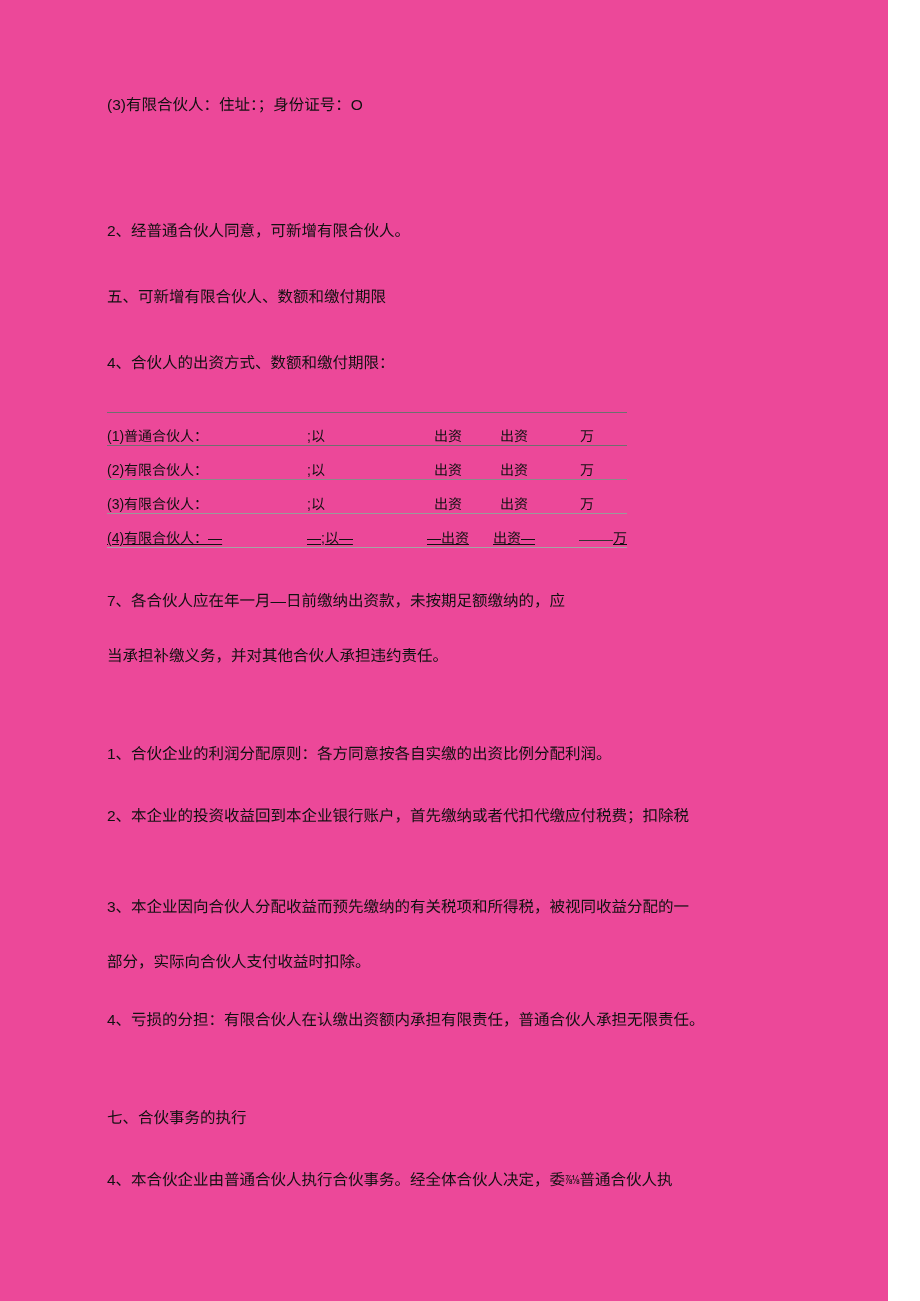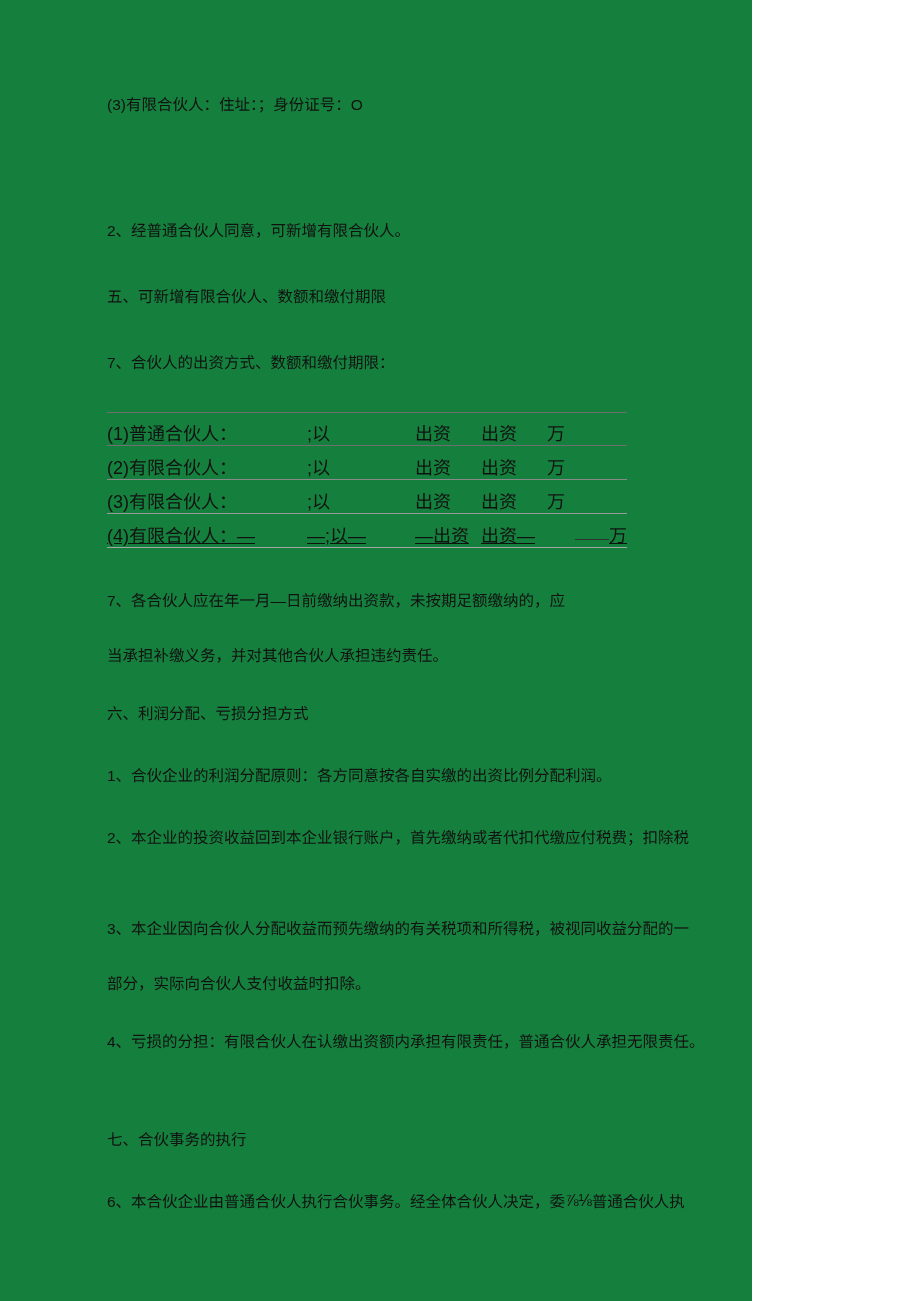--- a/index.html
+++ b/index.html
@@ -8,23 +8,23 @@
     padding: 0;
     background: #ffffff;
   }
   body {
     font-family: "Liberation Sans", "DejaVu Sans", sans-serif;
     color: #000000;
     -webkit-font-smoothing: antialiased;
   }
   .page {
     position: relative;
-    width: 752px;
+    width: 888px;
     height: 1301px;
-    background: #15803d;
+    background: #ec4899;
     overflow: hidden;
     box-sizing: border-box;
   }
   .content {
     position: absolute;
     left: 107px;
     top: 92px;
     width: 740px;
   }
   
@@ -49,21 +49,21 @@
   
   .fund-table {
     border-collapse: collapse;
     width: 520px;
     margin: 0;
     table-layout: fixed;
   }
   .fund-table td {
     border: none;
     padding: 0;
-    font-size: 18px;
+    font-size: 14px;
     color: #111111;
     white-space: pre;
     vertical-align: bottom;
     height: 33px;
   }
   .col-a { width: 200px; }
   .col-b { width: 108px; }
   .col-c { width: 66px; }
   .col-d { width: 66px; }
   .col-e { width: 80px; }
@@ -87,35 +87,36 @@
     top: 0;
     width: 520px;
     height: 0;
     border-top: 1.1px solid #6f6f6f;
   }
   .row1-cell {
     position: relative;
   }
 
   .u-cell { text-align: left; }
-  .c-cell { }
+  .c-cell { text-align: center; }
   .r-cell { text-align: right; padding-right: 4px; }
 
   .underline-seg {
     border-bottom: 1.2px solid #333;
     display: inline-block;
     width: 34px;
     height: 0;
     vertical-align: 2px;
   }
 
   .ocr-frac {
-    font-size: 16px;
+    font-size: 12px;
     vertical-align: 1px;
     letter-spacing: 0;
+    font-family: Liberation Mono, monospace;
   }
 </style>
 </head>
 <body>
 
 <div class="page">
   <div class="content">
 
     <div class="para">
       <span class="ln">(3)有限合伙人：住址：；身份证号：O</span>
@@ -128,21 +129,21 @@
       <span class="ln">2、经普通合伙人同意，可新增有限合伙人。</span>
     </div>
     <div class="gap-b"></div>
 
     <div class="para">
       <span class="ln">五、可新增有限合伙人、数额和缴付期限</span>
     </div>
     <div class="gap-b"></div>
 
     <div class="para">
-      <span class="ln">7、合伙人的出资方式、数额和缴付期限：</span>
+      <span class="ln">4、合伙人的出资方式、数额和缴付期限：</span>
     </div>
     <div class="gap-c"></div>
 
     <div class="tbl-wrap">
       <div class="tbl-topline"></div>
       <table class="fund-table">
         <tbody>
           <tr class="tr-1">
             <td class="col-a u-cell row1-cell">(1)普通合伙人：</td>
             <td class="col-b u-cell">;以</td>
@@ -178,23 +179,20 @@
 
     <div class="para">
       <span class="ln">7、各合伙人应在年一月—日前缴纳出资款，未按期足额缴纳的，应</span>
     </div>
     <div class="gap-e"></div>
     <div class="para">
       <span class="ln">当承担补缴义务，并对其他合伙人承担违约责任。</span>
     </div>
     <div class="gap-d"></div>
 
-    <div class="para">
-      <span class="ln">六、利润分配、亏损分担方式</span>
-    </div>
     <div class="gap-c"></div>
 
     <div class="para">
       <span class="ln">1、合伙企业的利润分配原则：各方同意按各自实缴的出资比例分配利润。</span>
     </div>
     <div class="gap-c"></div>
 
     <div class="para">
       <span class="ln">2、本企业的投资收益回到本企业银行账户，首先缴纳或者代扣代缴应付税费；扣除税</span>
     </div>
@@ -216,18 +214,18 @@
     <div class="gap-c"></div>
 
     <div class="gap-d"></div>
 
     <div class="para">
       <span class="ln">七、合伙事务的执行</span>
     </div>
     <div class="gap-c"></div>
 
     <div class="para">
-      <span class="ln"><span>6、本合伙企业由普通合伙人执行合伙事务。经全体合伙人决定，委</span><span class="ocr-frac">⅞⅛</span><span>普通合伙人执</span></span>
+      <span class="ln"><span>4、本合伙企业由普通合伙人执行合伙事务。经全体合伙人决定，委</span><span class="ocr-frac">⅞⅛</span><span>普通合伙人执</span></span>
     </div>
     <div class="gap-e"></div>
 
   </div>
 </div>
 
 </body></html>

